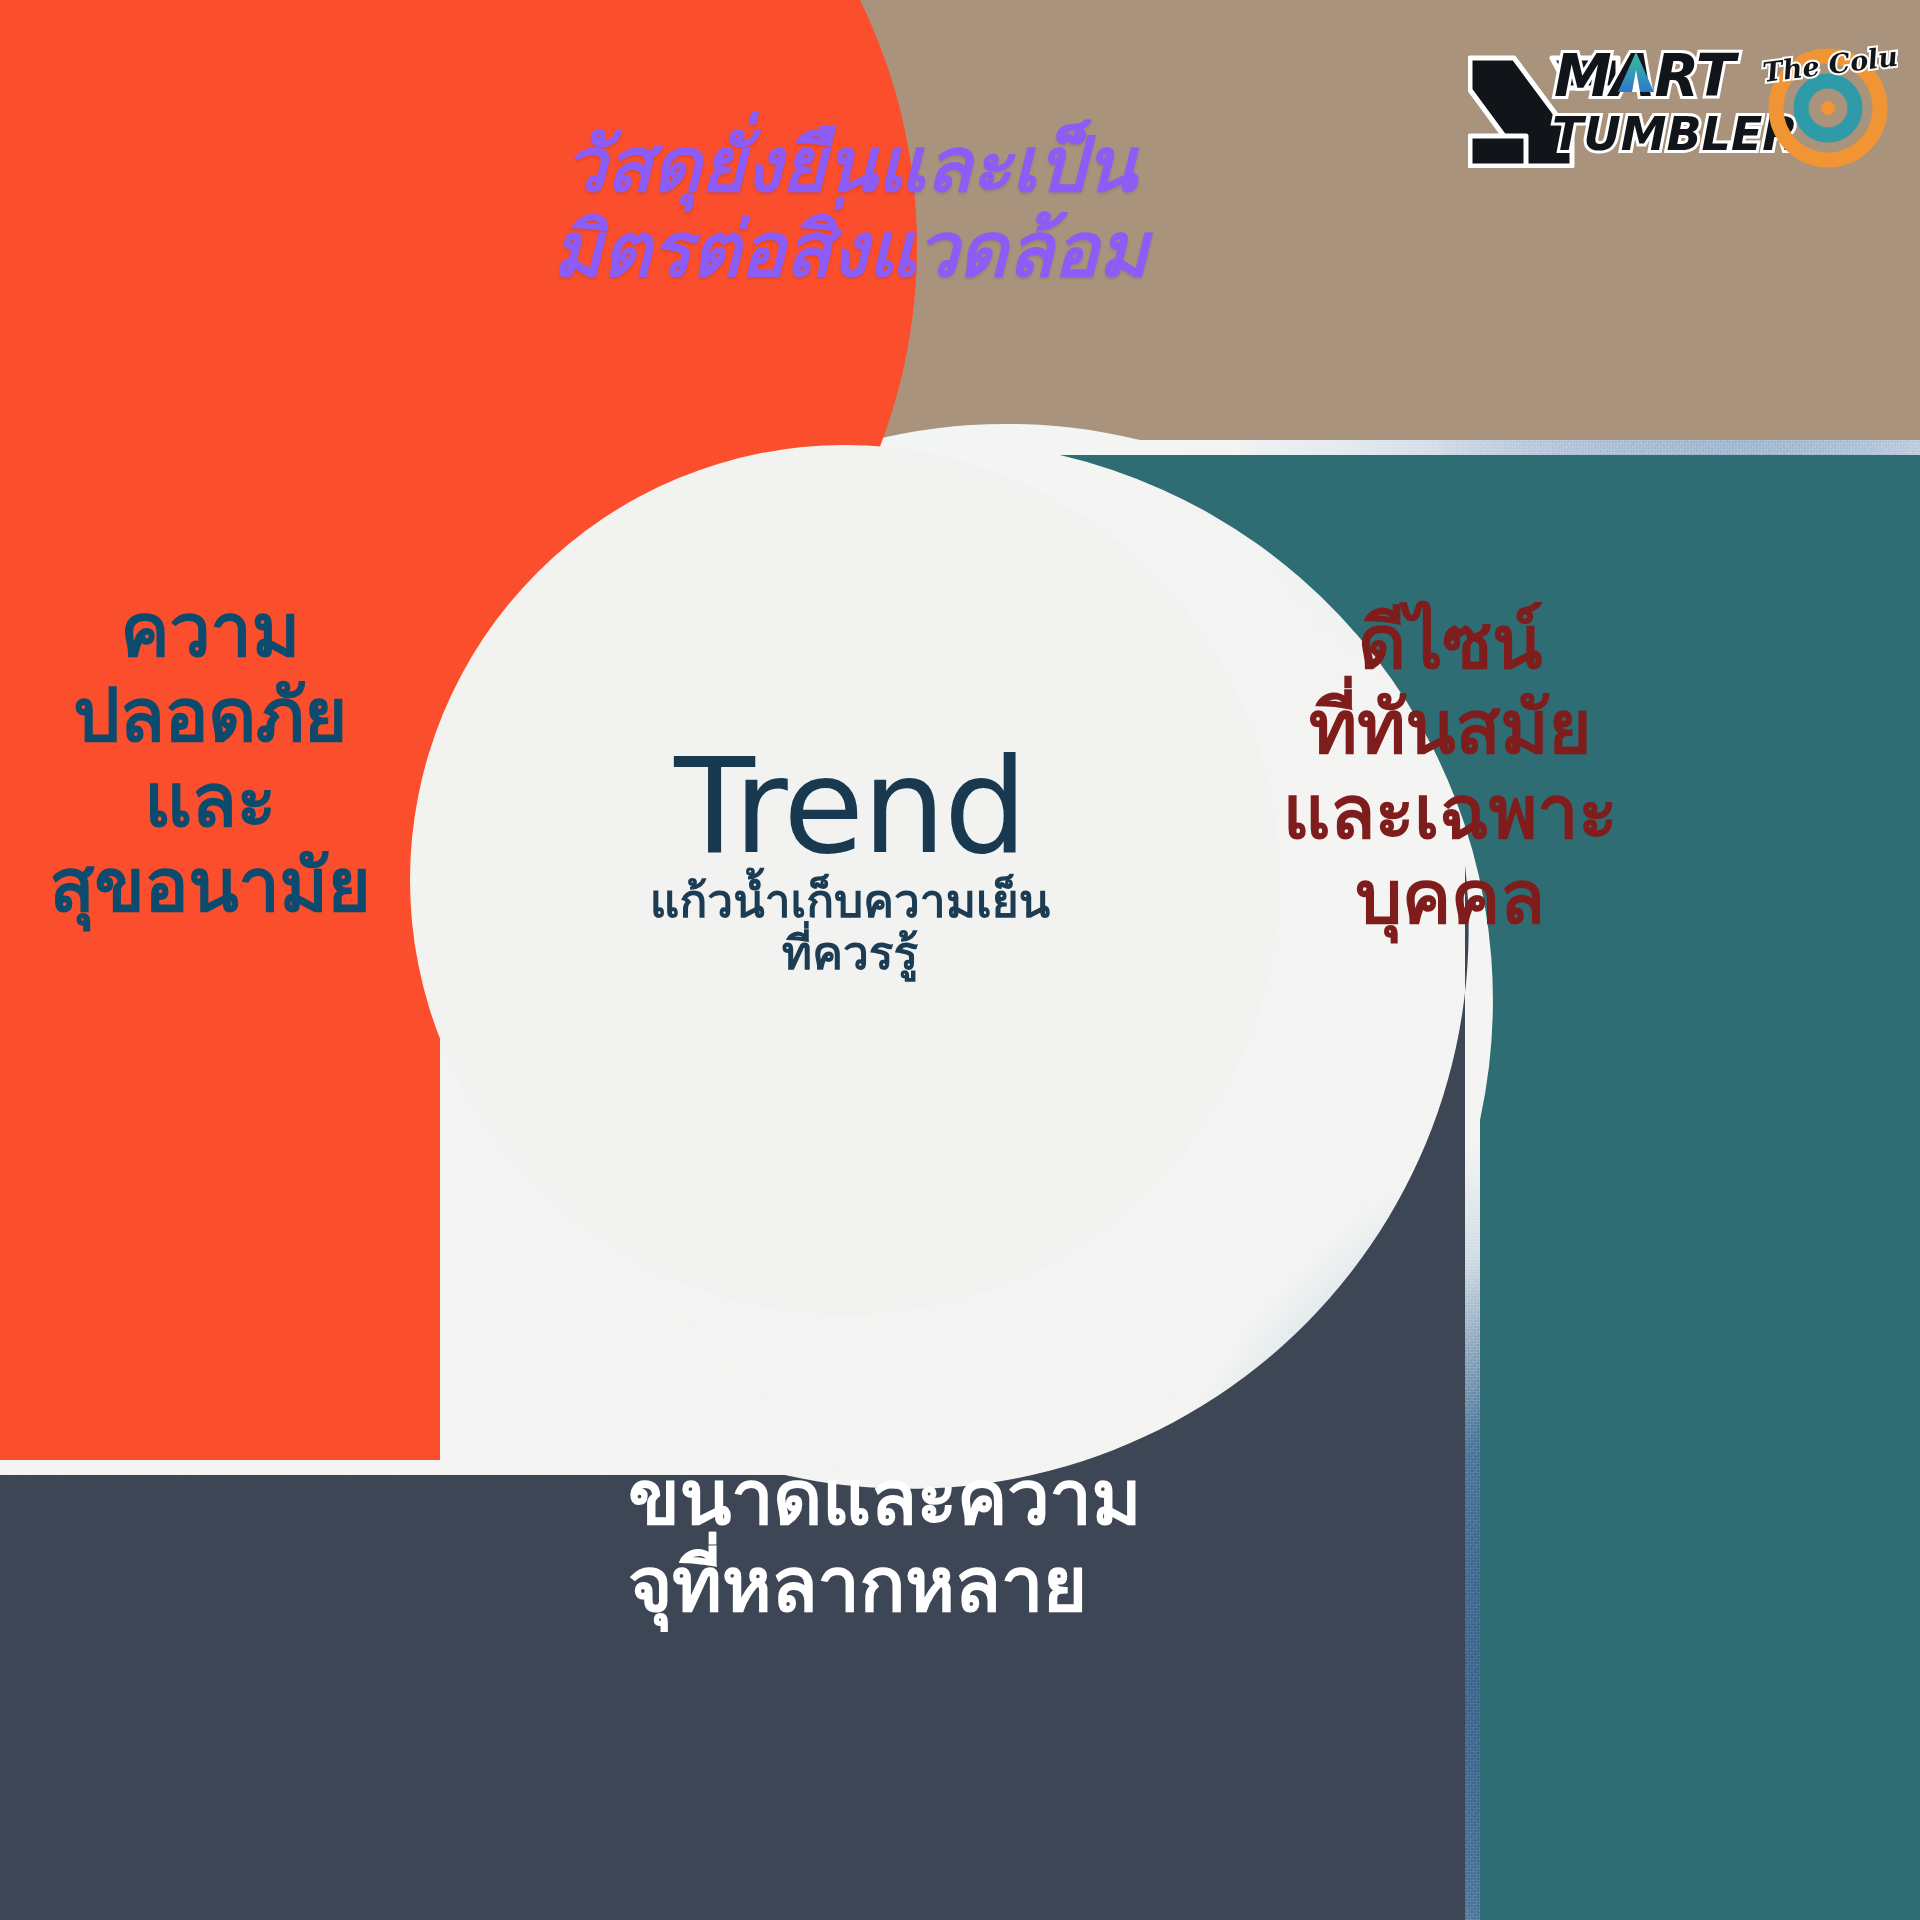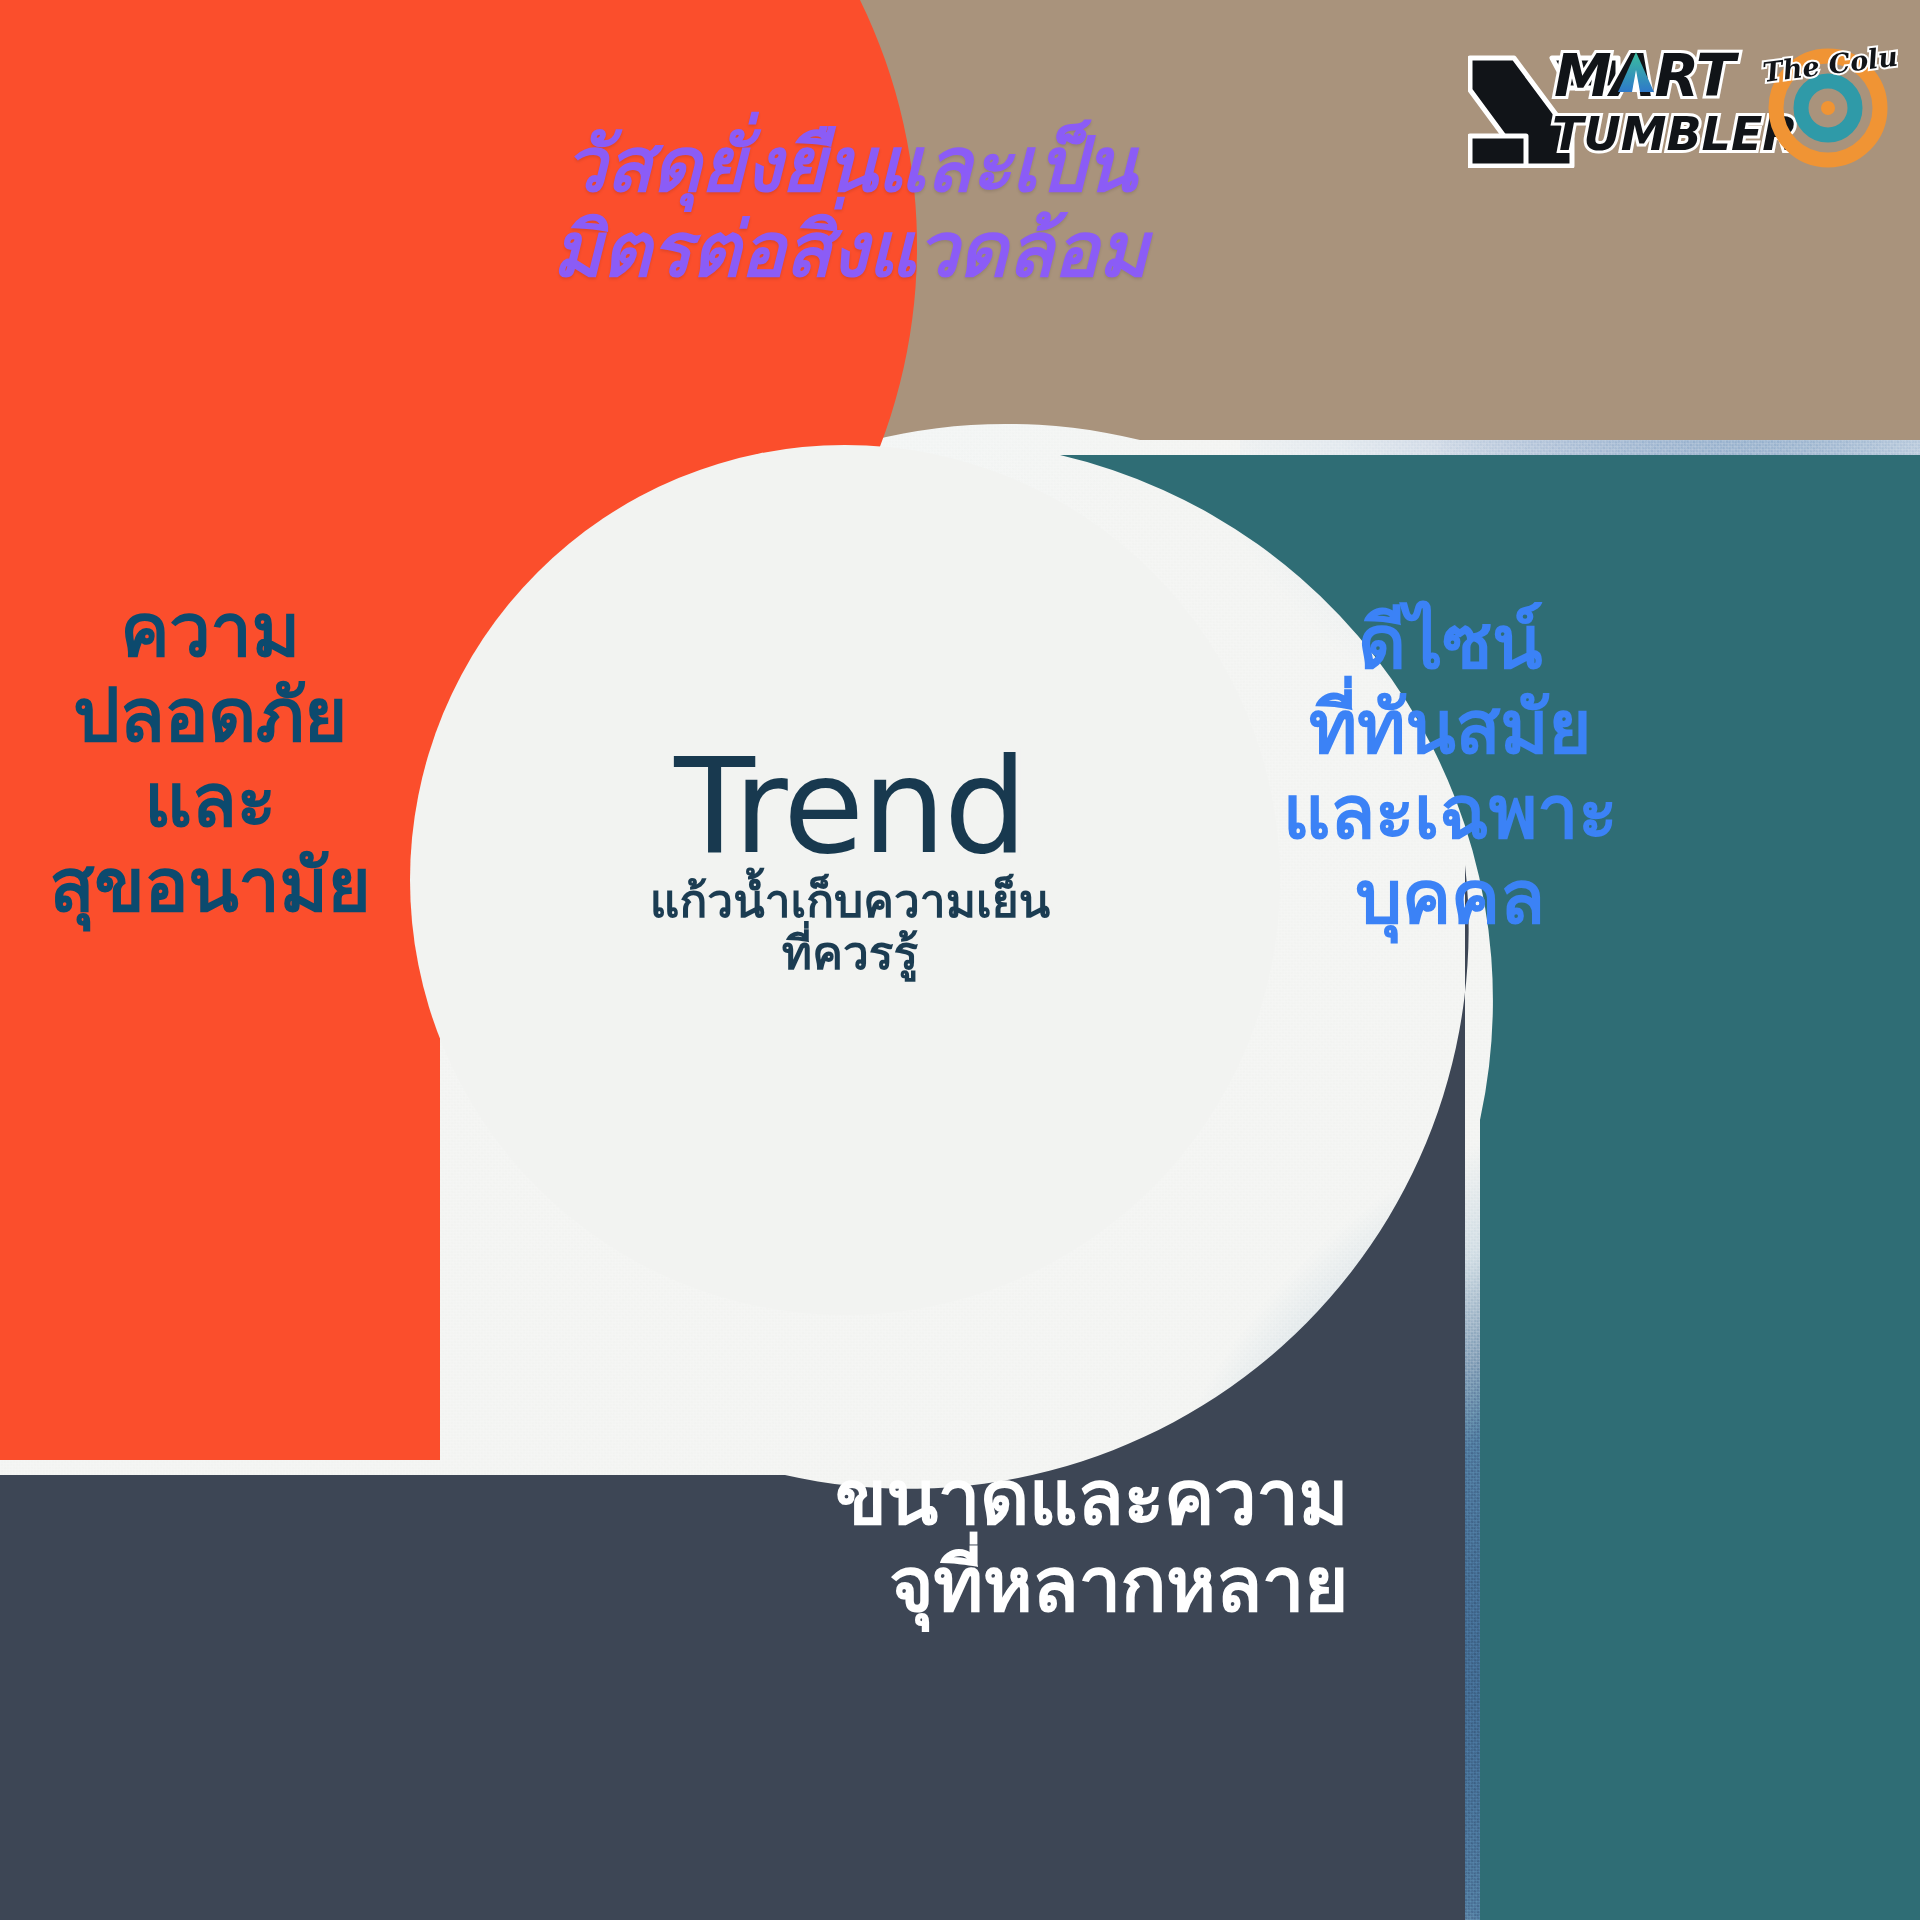--- a/index.html
+++ b/index.html
@@ -60,21 +60,21 @@
   #lbl-left{
     left:0px;top:588px;width:420px;text-align:center;
     font-size:74px;line-height:1.15;
   }
   #lbl-right{
     left:1480px;top:600px;width:440px;text-align:center;
     font-size:74px;line-height:1.15;
     transform:translateX(-250px);
   }
   #lbl-bottom{
-    left:588px;top:1455px;width:760px;text-align:right;
+    left:628px;top:1455px;width:760px;text-align:left;
     font-size:76px;line-height:1.14;
   }
 
   #center-block{
     position:absolute;left:520px;top:740px;width:660px;text-align:center;
   }
   #center-title{
     font-size:132px;font-weight:400;color:#18394f;line-height:1.0;
     letter-spacing:-2px;
     -webkit-text-stroke:9px #f2f3f1;paint-order:stroke fill;
@@ -126,21 +126,21 @@
                A 560,560 0 0 0 860,0
                Z" fill="#fb4e2c"></path>
 
       <circle id="centre-circle" cx="845" cy="880" r="435" fill="#f2f3f1"></circle>
     </g>
   </svg>
 
   <div class="txt quad-label" id="lbl-top" style="color: #8b5cf6; font-style: italic;">วัสดุยั่งยืนและเป็น
 มิตรต่อสิ่งแวดล้อม</div>
 
-  <div class="txt quad-label" id="lbl-right" style="color: #3b82f6;">ดีไซน์
+  <div class="txt quad-label" id="lbl-right" style="color: #7f1d1d;">ดีไซน์
 ที่ทันสมัย
 และเฉพาะ
 บุคคล</div>
 
   <div class="txt quad-label" id="lbl-bottom" style="color: rgb(255, 255, 255);">ขนาดและความ
 จุที่หลากหลาย</div>
 
   <div class="txt quad-label" id="lbl-left" style="color: #0c4a6e;">ความ
 ปลอดภัย
 และ

